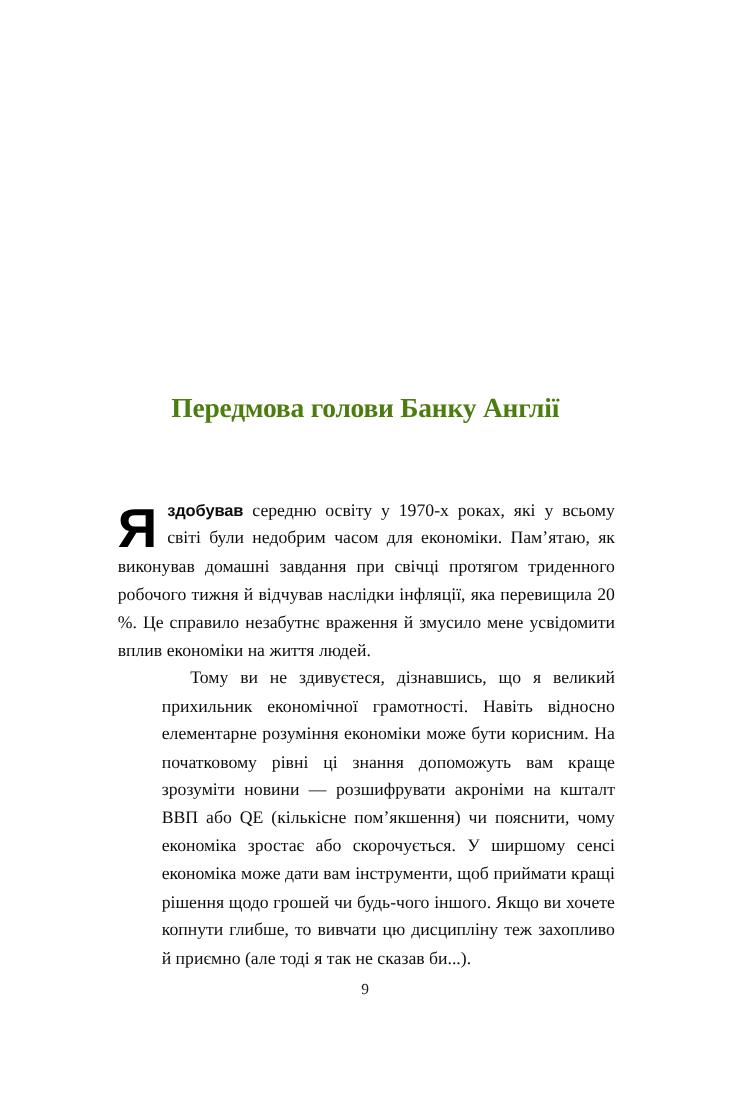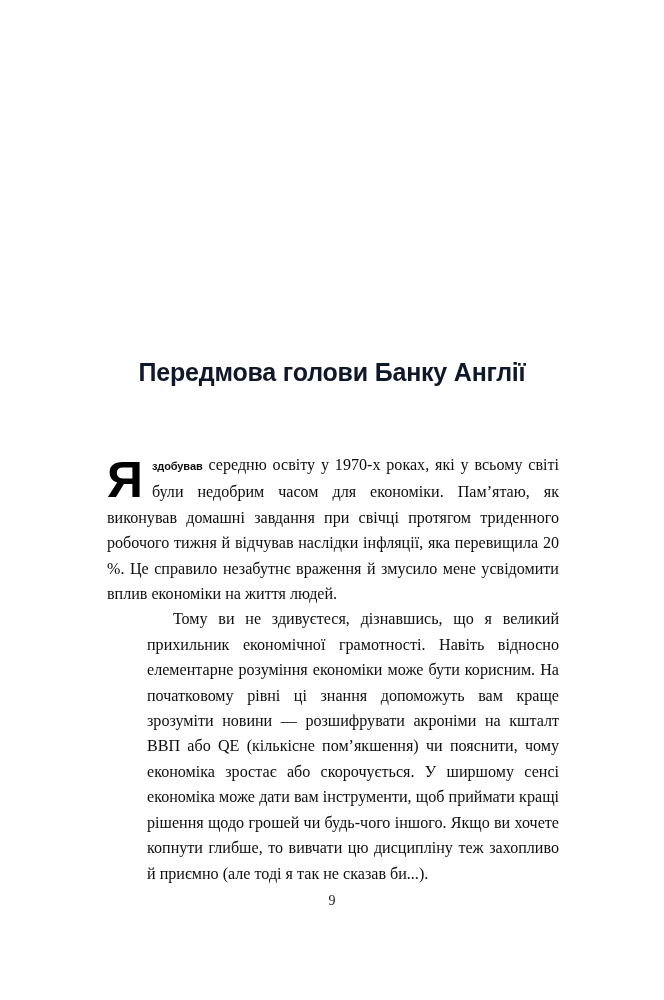--- a/index.html
+++ b/index.html
@@ -22,25 +22,25 @@
     width: 664px;
     height: 1000px;
     background: #ffffff;
   }
   .chapter-title {
     position: absolute;
     top: 341px;
     left: 0;
     width: 664px;
     text-align: center;
-    font-family: Liberation Sans, sans-serif;
+    font-family: Liberation Serif, serif;
     font-weight: bold;
     font-size: 25px;
     letter-spacing: -0.2px;
-    color: #0f172a;
+    color: #4d7c0f;
   }
   .body-block {
     position: absolute;
     top: 452px;
     left: 107px;
     width: 452px;
   }
   .para {
     font-family: "Liberation Serif", serif;
     font-size: 16.1px;
@@ -65,21 +65,21 @@
     font-weight: bold;
     font-size: 50px;
     line-height: 44px;
     padding: 4px 9px 0 0;
     margin-top: 2px;
     color: #000000;
   }
   .smallcaps-lead {
     font-family: "Liberation Sans", sans-serif;
     font-weight: bold;
-    font-size: 11px;
+    font-size: 15px;
     letter-spacing: -0.1px;
   }
   .folio {
     position: absolute;
     top: 893px;
     left: 0;
     width: 664px;
     text-align: center;
     font-family: "Liberation Serif", serif;
     font-size: 14px;

